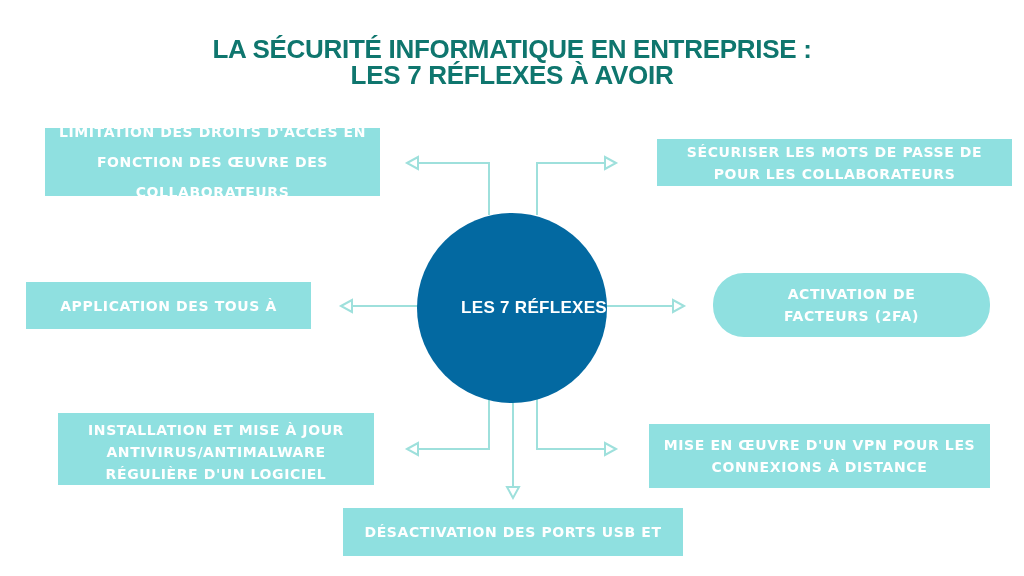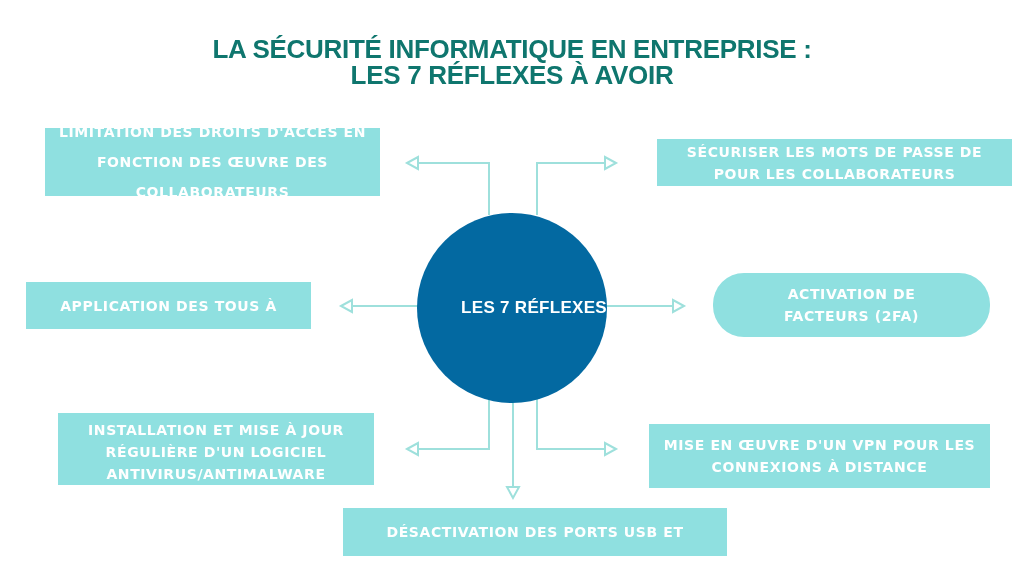--- a/index.html
+++ b/index.html
@@ -20,21 +20,21 @@
       letter-spacing: 0.6px; display: flex; flex-direction: column; justify-content: center; align-items: center;
       font-family: "DejaVu Sans", sans-serif;
     }
     .box span { display: block; white-space: nowrap; }
     #b1 { left: 45px; top: 128px; width: 335px; height: 68px; gap: 8px; }
     #b2 { left: 657px; top: 139px; width: 355px; height: 47px; }
     #b3 { left: 26px; top: 282px; width: 285px; height: 47px; }
     #b4 { left: 713px; top: 273px; width: 277px; height: 64px; border-radius: 31px; }
     #b5 { left: 58px; top: 413px; width: 316px; height: 72px; justify-content: flex-end; }
     #b6 { left: 649px; top: 424px; width: 341px; height: 64px; }
-    #b7 { left: 343px; top: 508px; width: 384px; height: 48px; }
+    #b7 { left: 343px; top: 508px; width: 340px; height: 48px; }
     .center {
       position: absolute; left: 417px; top: 213px; width: 190px; height: 190px; border-radius: 50%;
       background: #0369a1; display: flex; align-items: center; justify-content: flex-end;
     }
     .center span {
       color: #ffffff; font-size: 17px; font-weight: bold; letter-spacing: 0.3px;
       font-family: "Liberation Sans", sans-serif;
     }
     svg.connectors { position: absolute; left: 0; top: 0; }
   </style>
@@ -89,22 +89,22 @@
   <span>APPLICATION DES TOUS À</span>
 </div>
 
 <div class="box" id="b4">
   <span>ACTIVATION DE</span>
   <span>FACTEURS (2FA)</span>
 </div>
 
 <div class="box" id="b5">
   <span>INSTALLATION ET MISE À JOUR</span>
+  <span>ANTIVIRUS/ANTIMALWARE</span>
   <span>RÉGULIÈRE D'UN LOGICIEL</span>
-  <span>ANTIVIRUS/ANTIMALWARE</span>
 </div>
 
 <div class="box" id="b6">
   <span>MISE EN ŒUVRE D'UN VPN POUR LES</span>
   <span>CONNEXIONS À DISTANCE</span>
 </div>
 
 <div class="box" id="b7">
   <span>DÉSACTIVATION DES PORTS USB ET</span>
 </div>

